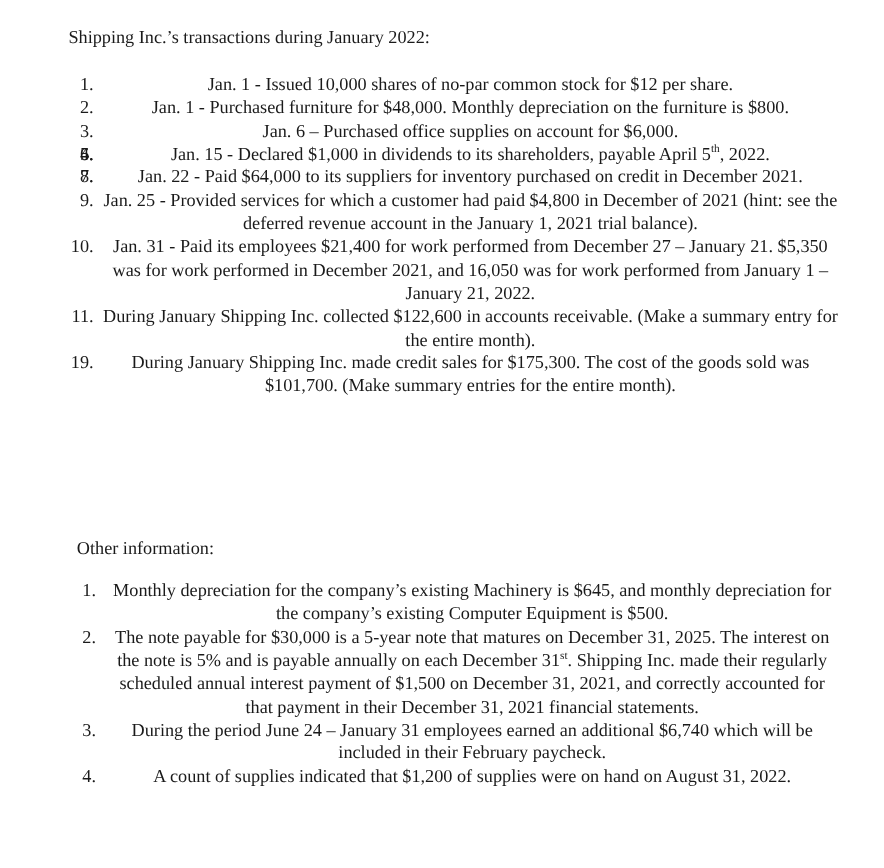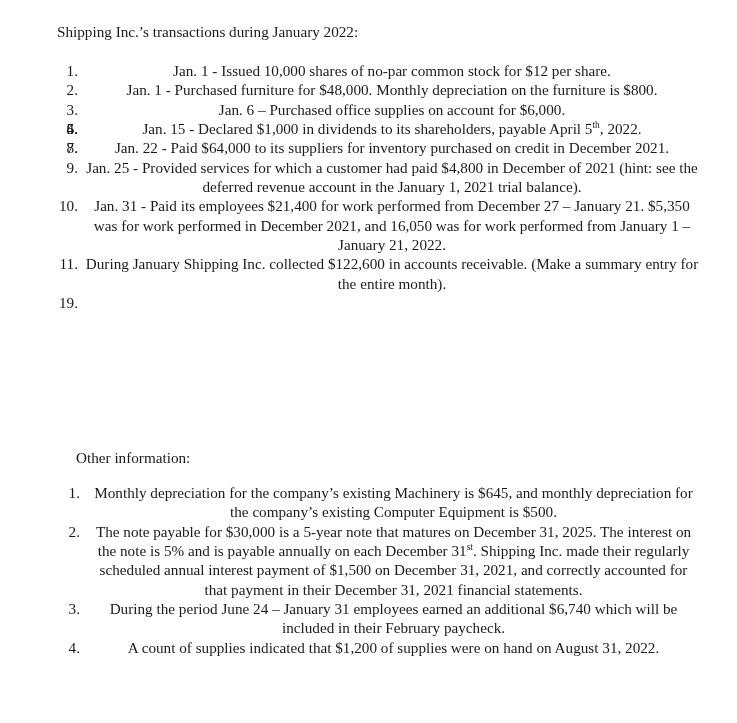--- a/index.html
+++ b/index.html
@@ -27,21 +27,21 @@
 
   
   .doc-heading {
     position: absolute;
     left: 57px;
     font-size: 15.2px;
     line-height: 19.4px;
     white-space: nowrap;
   }
   #transactions-heading { top: 22px; }
-  #other-info-heading  { top: 448px; left: 76px; }
+  #other-info-heading  { top: 448px; left: 64px; }
 
   
   ol.doc-list {
     position: absolute;
     margin: 0;
     padding: 0;
     list-style: none;
     font-size: 15.2px;
     line-height: 19.35px;
   }
@@ -133,20 +133,21 @@
       <li>
         <span class="li-num">10.</span>
         <span class="li-text"><span>Jan. 31 - Paid its employees $21,400 for work performed from December 27 – January 21. $5,350 was for work performed in December 2021, and 16,050 was for work performed from January 1 – January 21, 2022.</span></span>
       </li>
       <li>
         <span class="li-num">11.</span>
         <span class="li-text"><span>During January Shipping Inc. collected $122,600 in accounts receivable. (Make a summary entry for the entire month).</span></span>
       </li>
       <li>
         <span class="li-num">19.</span>
+        <span class="li-text"><span>During January Shipping Inc. made credit sales for $175,300. The cost of the goods sold was $101,700. (Make summary entries for the entire month).</span></span>
       </li>
     </ol>
 
   <div class="doc-heading" id="other-info-heading">Other information:</div>
 
   <ol class="doc-list" id="other-info-list">
       <li>
         <span class="li-num">1.</span>
         <span class="li-text"><span>Monthly depreciation for the company’s existing Machinery is $645, and monthly depreciation for the company’s existing Computer Equipment is $500.</span></span>
       </li>

